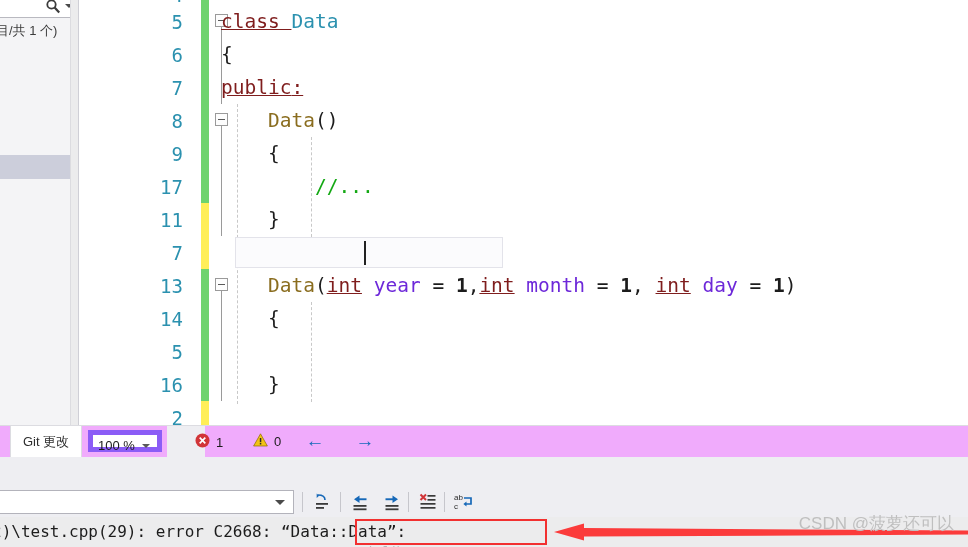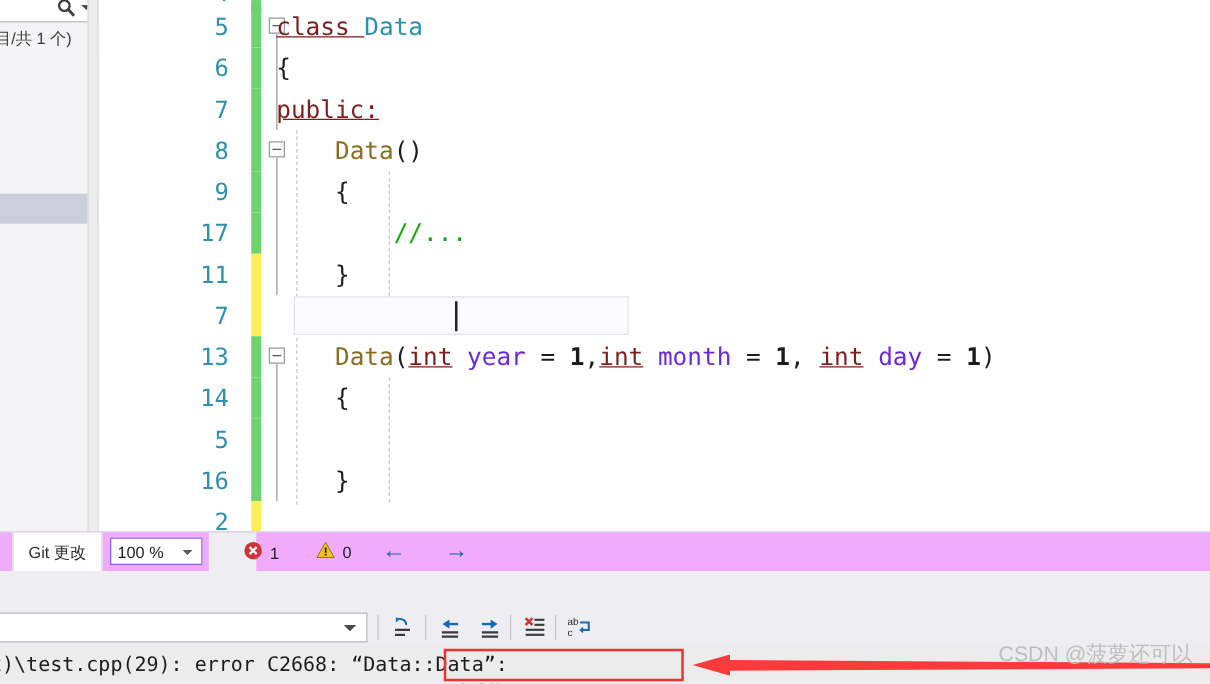--- a/index.html
+++ b/index.html
@@ -199,21 +199,21 @@
     box-sizing: border-box;
     display: flex; align-items: center; justify-content: center;
     font-size: 13px;
     color: #2d2d2d;
   }
   #zoom-combo {
     position: absolute;
     left: 88px; top: 4px;
     width: 74px; height: 22px;
     background: #ffffff;
-    border: 1px solid #8b5cf6;
+    border: 5px solid #8b5cf6;
     box-sizing: border-box;
   }
   #zoom-value {
     position: absolute;
     left: 5px; top: 3px;
     font-size: 13px;
     color: #1c1c1c;
   }
   #zoom-caret {
     position: absolute;

